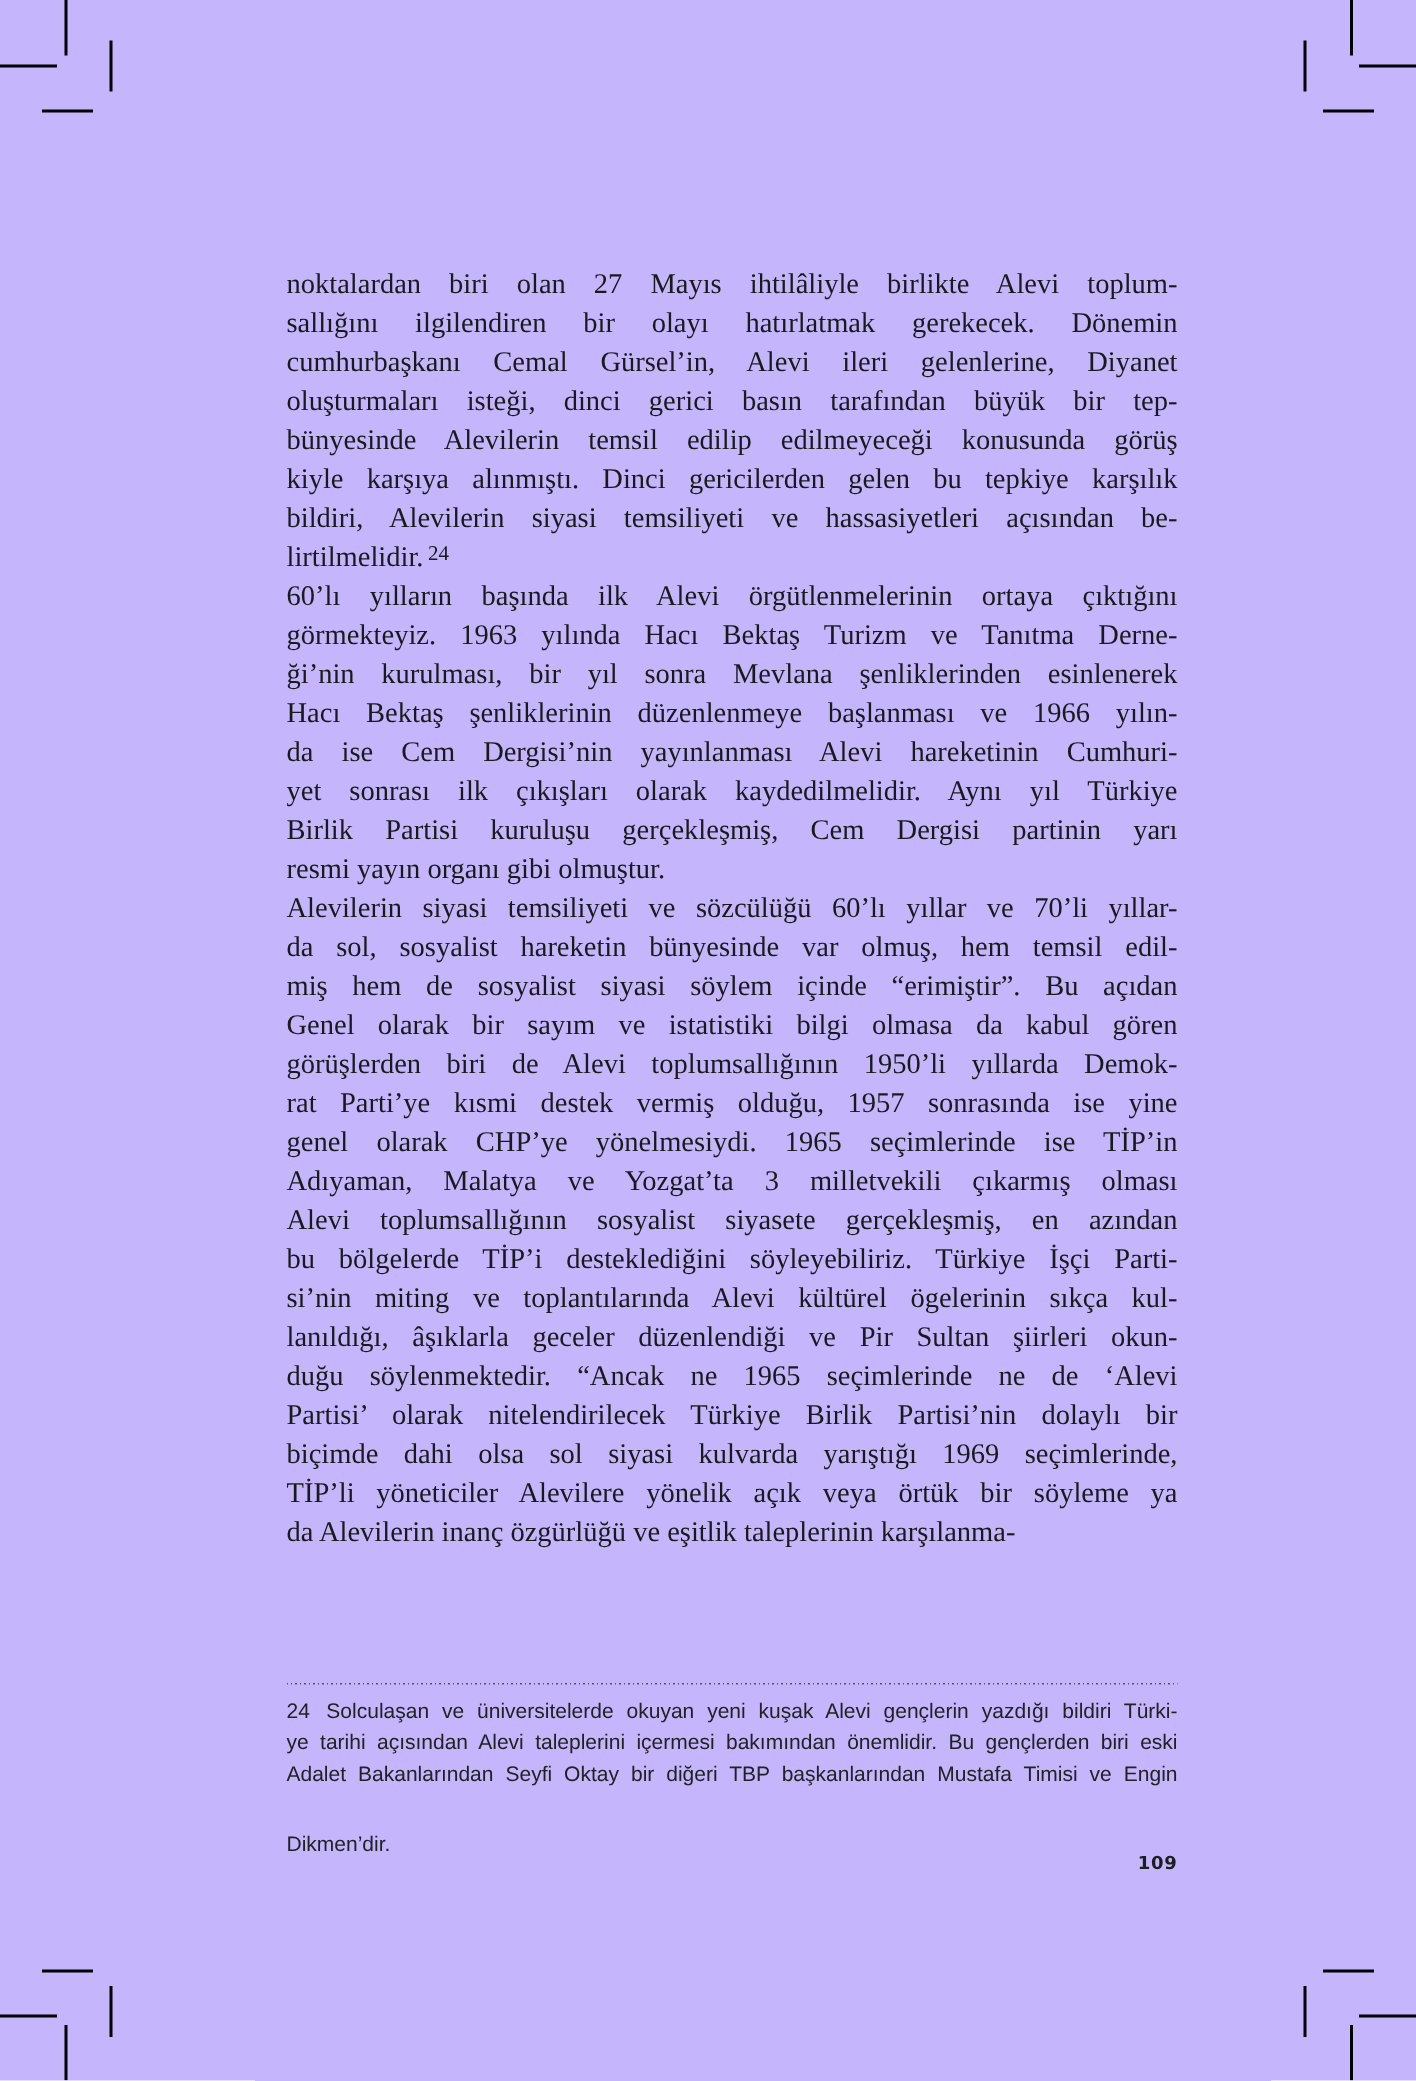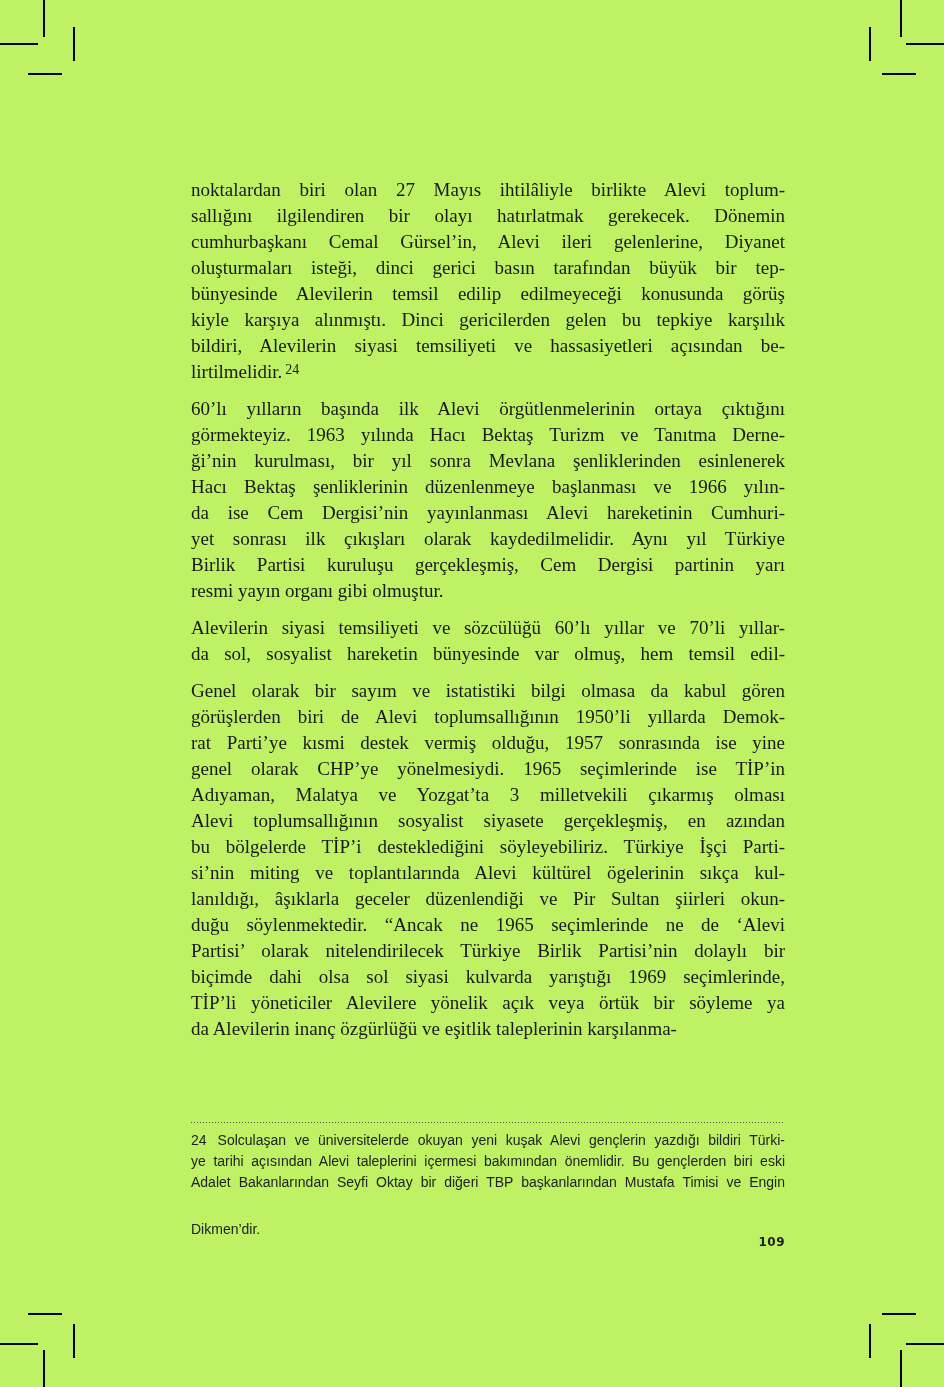--- a/index.html
+++ b/index.html
@@ -4,21 +4,21 @@
 <style>
   html, body {
     margin: 0; padding: 0;
     width: 944px; height: 1387px;
     background: #ffffff;
     font-family: "Liberation Serif", "DejaVu Serif", serif;
   }
   .page {
     position: relative;
     width: 944px; height: 1387px;
-    background: #bef264;
+    background: #c4b5fd;
     overflow: hidden;
   }
 
   
   .cm { position: absolute; background: #000; }
   .cm-tl-v  { left: 43px;  top: 0;      width: 1.5px; height: 37px; }
   .cm-tl-h  { left: 0;     top: 43px;   width: 38px;  height: 1.5px; }
   .cm-tl-iv { left: 73px;  top: 27px;   width: 1.5px; height: 34px; }
   .cm-tl-ih { left: 28px;  top: 73px;   width: 34px;  height: 1.5px; }
   .cm-tr-v  { left: 900px; top: 0;      width: 1.5px; height: 37px; }
@@ -35,21 +35,21 @@
   .cm-br-v  { left: 900px; top: 1350px; width: 1.5px; height: 37px; }
 
   
   .text-block {
     position: absolute;
     left: 191px; top: 177px; width: 594px;
     color: #1a1a1a;
     font-size: 19px;
     line-height: 26px;
   }
-  .paragraph + .paragraph { margin-top: 11px; }
+  .paragraph + .paragraph { }
   .line {
     white-space: nowrap;
     text-align: justify;
     text-align-last: justify;
   }
   .line.last { text-align-last: left; }
   .fn-ref {
     font-size: 14px;
     line-height: 0;
     vertical-align: 4px;
@@ -134,20 +134,21 @@
         <div class="line"><span>ği’nin kurulması, bir yıl sonra Mevlana şenliklerinden esinlenerek</span></div>
         <div class="line"><span>Hacı Bektaş şenliklerinin düzenlenmeye başlanması ve 1966 yılın-</span></div>
         <div class="line"><span>da ise Cem Dergisi’nin yayınlanması Alevi hareketinin Cumhuri-</span></div>
         <div class="line"><span>yet sonrası ilk çıkışları olarak kaydedilmelidir. Aynı yıl Türkiye</span></div>
         <div class="line"><span>Birlik Partisi kuruluşu gerçekleşmiş, Cem Dergisi partinin yarı</span></div>
         <div class="line last"><span>resmi yayın organı gibi olmuştur.</span></div>
       </div>
       <div class="paragraph">
         <div class="line"><span>Alevilerin siyasi temsiliyeti ve sözcülüğü 60’lı yıllar ve 70’li yıllar-</span></div>
         <div class="line"><span>da sol, sosyalist hareketin bünyesinde var olmuş, hem temsil edil-</span></div>
+        <div class="line"><span>miş hem de sosyalist siyasi söylem içinde “erimiştir”. Bu açıdan</span></div>
       </div>
       <div class="paragraph">
         <div class="line"><span>Genel olarak bir sayım ve istatistiki bilgi olmasa da kabul gören</span></div>
         <div class="line"><span>görüşlerden biri de Alevi toplumsallığının 1950’li yıllarda Demok-</span></div>
         <div class="line"><span>rat Parti’ye kısmi destek vermiş olduğu, 1957 sonrasında ise yine</span></div>
         <div class="line"><span>genel olarak CHP’ye yönelmesiydi. 1965 seçimlerinde ise TİP’in</span></div>
         <div class="line"><span>Adıyaman, Malatya ve Yozgat’ta 3 milletvekili çıkarmış olması</span></div>
         <div class="line"><span>Alevi toplumsallığının sosyalist siyasete gerçekleşmiş, en azından</span></div>
         <div class="line"><span>bu bölgelerde TİP’i desteklediğini söyleyebiliriz. Türkiye İşçi Parti-</span></div>
         <div class="line"><span>si’nin miting ve toplantılarında Alevi kültürel ögelerinin sıkça kul-</span></div>

